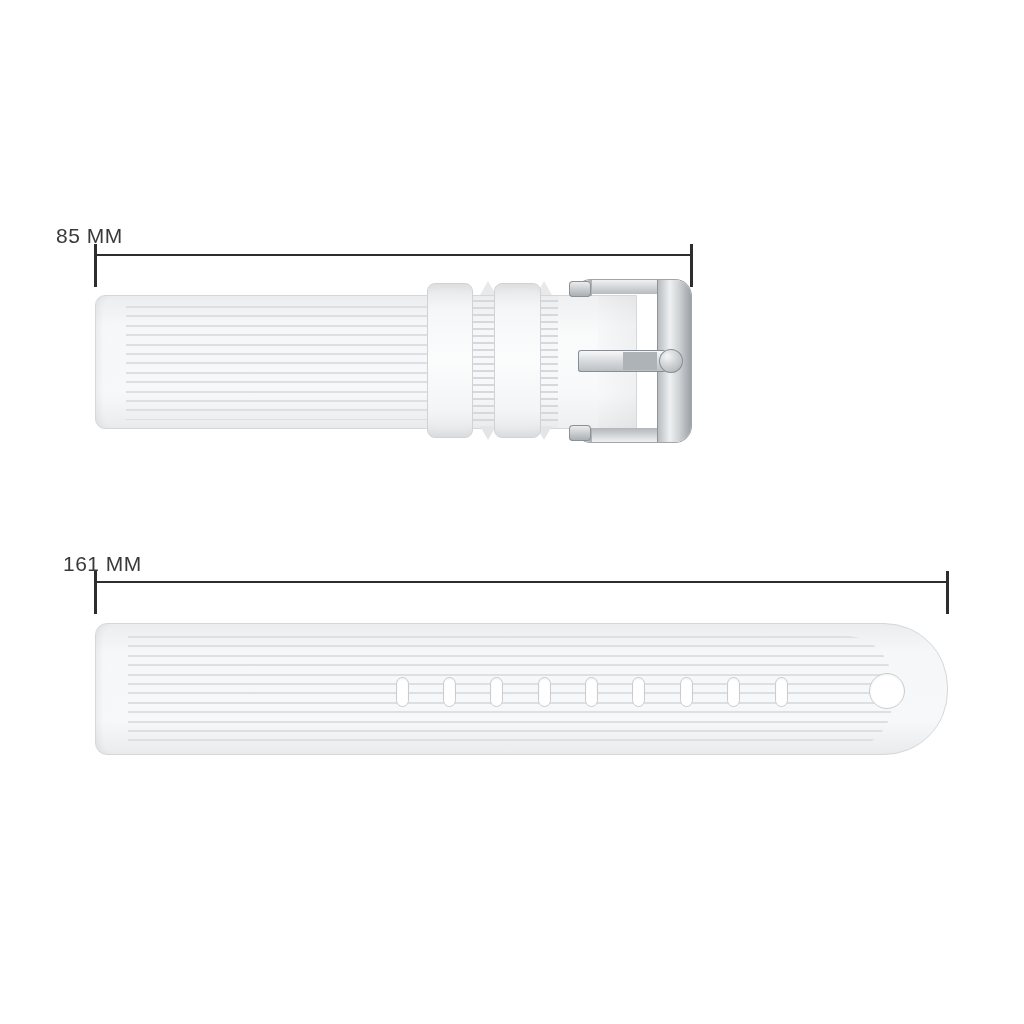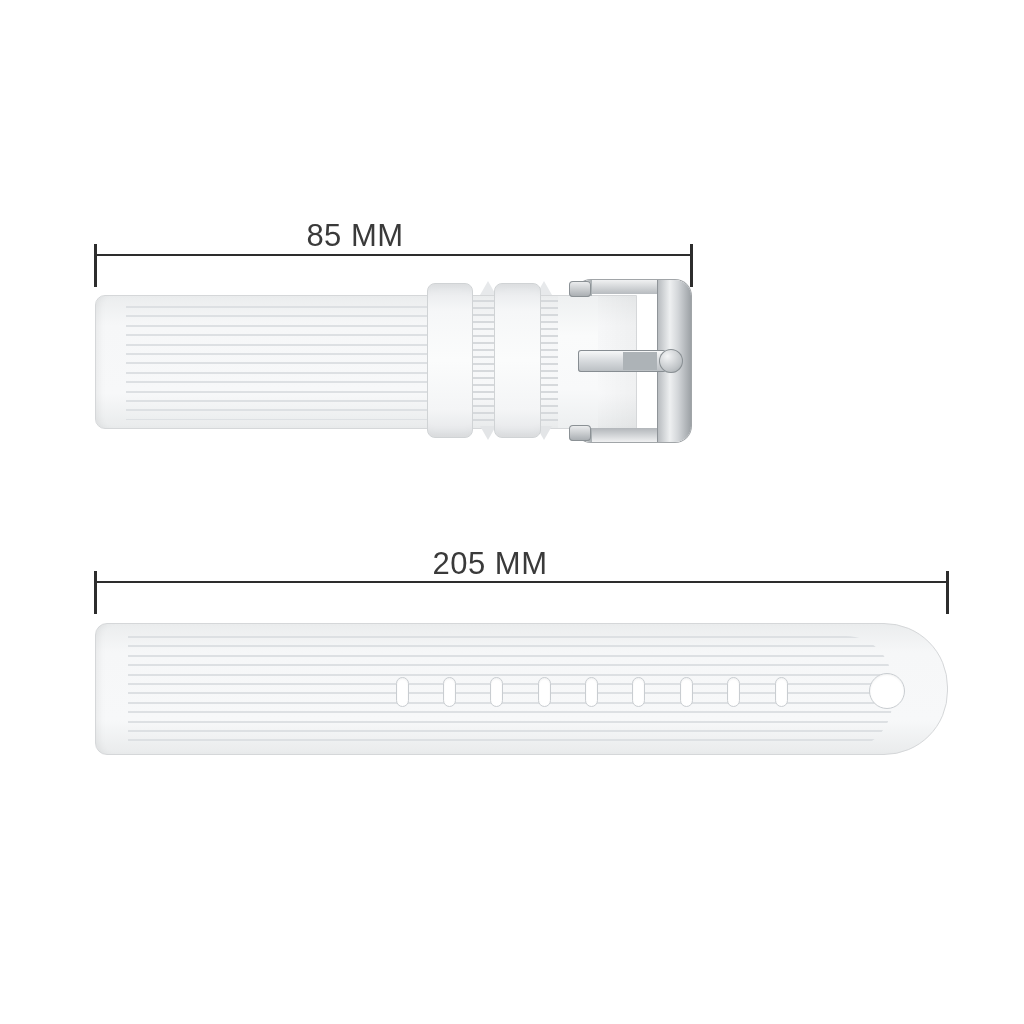--- a/index.html
+++ b/index.html
@@ -4,22 +4,22 @@
 <style>
   html,body{margin:0;padding:0;background:#ffffff;}
   .canvas{
     position:relative;width:1024px;height:1024px;background:#ffffff;overflow:hidden;
     font-family:"Liberation Sans", sans-serif;
   }
   
   .dim-line{position:absolute;height:2px;background:#2d2d2d;}
   .dim-tick{position:absolute;width:3px;background:#2d2d2d;}
   .dim-label{
-    position:absolute;height:30px;line-height:30px;text-align:center;
-    font-size:31px;letter-spacing:.5px;color:#3a3a3a;
+    position:absolute;height:30px;line-height:30px;
+    font-size:21px;letter-spacing:.5px;color:#3a3a3a;
   }
   
   .band{
     position:absolute;background:linear-gradient(180deg,#ebedee 0%,#f6f7f8 22%,#f7f8f9 74%,#e9ebec 100%);
     border:1px solid #d5d7d9;box-sizing:border-box;
     box-shadow:inset 7px 0 9px -5px rgba(0,0,0,0.07);
   }
   .band.short{left:95px;top:295px;width:542px;height:134px;border-radius:10px 0 0 10px;}
   .band.long{left:95px;top:623px;width:853px;height:132px;border-radius:12px 64px 64px 12px;}
   .ribs{
@@ -111,21 +111,21 @@
     <div class="side-panel"></div>
   </div>
   <div class="strap-into-buckle"></div>
   <div class="tongue-shadow"></div>
   <div class="hinge top"></div>
   <div class="hinge bottom"></div>
   <div class="prong-bar"></div>
   <div class="prong-shade"></div>
   <div class="prong-knob"></div>
 
-  <div class="dim-label" style="left:95px;width:854px;top:549px;transform:translateX(-32px);">205 MM</div>
+  <div class="dim-label" style="left:95px;width:854px;top:549px;transform:translateX(-32px);">161 MM</div>
   <div class="dim-line" style="left:95px;top:581px;width:854px;"></div>
   <div class="dim-tick" style="left:94px;top:571px;height:43px;"></div>
   <div class="dim-tick" style="left:946px;top:571px;height:43px;"></div>
 
   <div class="band long"></div>
   <div class="ribs long"></div>
   <div>
       <div class="slot" style="left: 395.5px;"></div>
       <div class="slot" style="left: 442.875px;"></div>
       <div class="slot" style="left: 490.25px;"></div>

